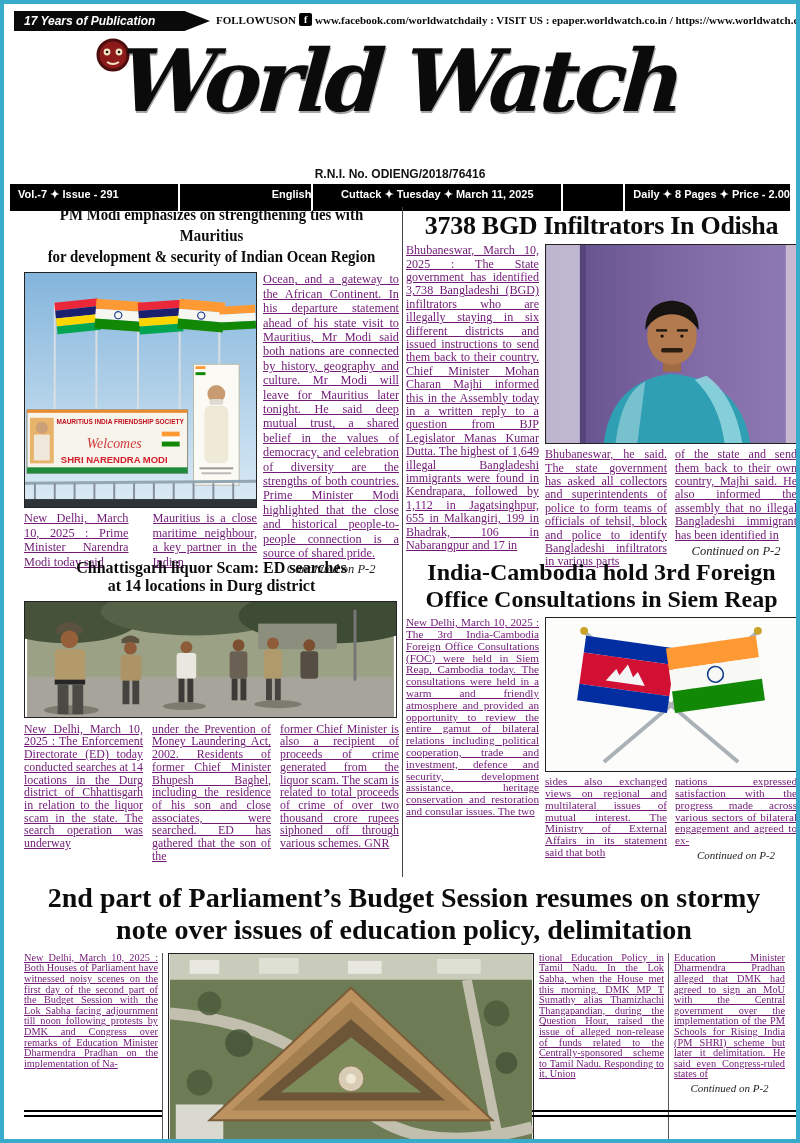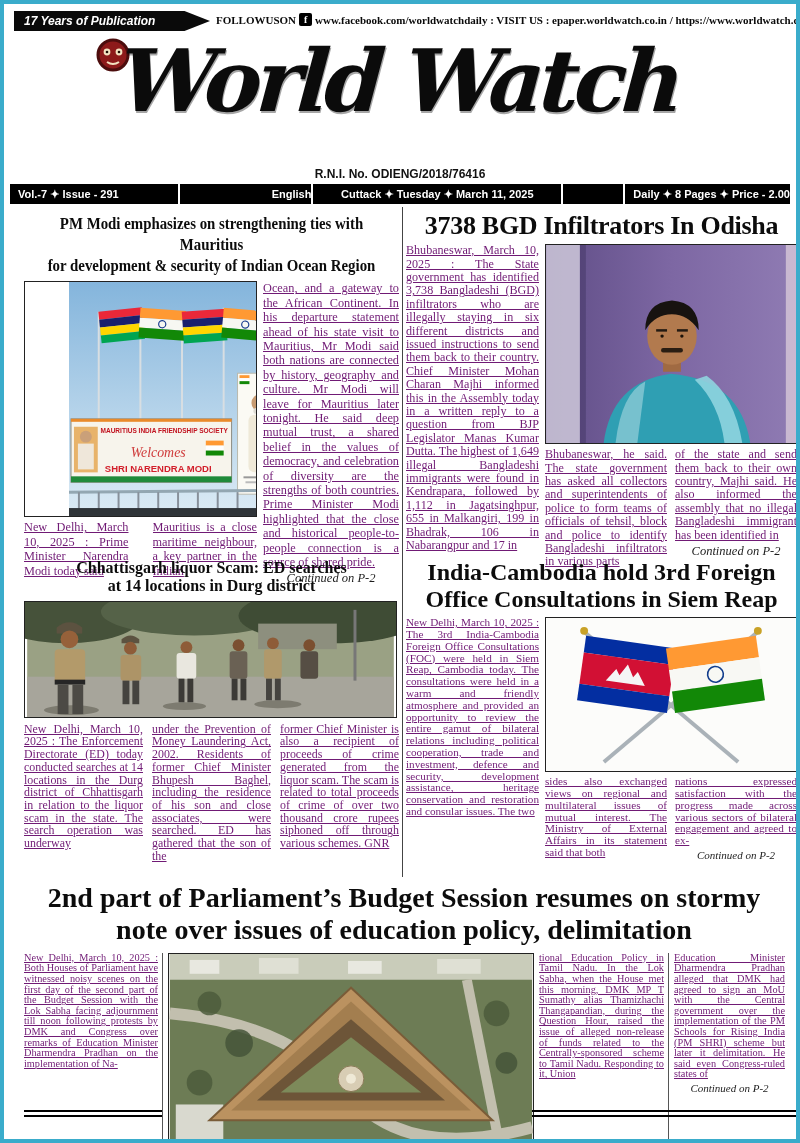--- a/index.html
+++ b/index.html
@@ -12,21 +12,21 @@
   .follow-line{position:absolute;left:212px;top:9px;display:flex;align-items:center;gap:3px;
     font:bold 11px "Liberation Serif",serif;color:#0a0a0a;white-space:nowrap;}
   .fb-icon{display:inline-flex;align-items:center;justify-content:center;width:13px;height:13px;background:#000;color:#fff;border-radius:2px;font:bold 10px "Liberation Serif",serif;}
   
   .emblem{position:absolute;left:92px;top:34px;width:34px;height:34px;}
   .logo{position:absolute;left:0;right:0;top:26px;text-align:center;
     font:italic 900 86px/1.18 "DejaVu Serif",serif;letter-spacing:-5px;color:#0b0b0b;
     transform:skewX(-4deg);text-shadow:1px 2px 0 rgba(0,0,0,.35);}
   .rni{position:absolute;left:0;right:0;top:163px;text-align:center;font:bold 12px "Liberation Sans",sans-serif;color:#111;}
   
-  .infobar{position:absolute;left:6px;right:6px;top:180px;height:20px;background:#000;color:#fff;
+  .infobar{position:absolute;left:6px;right:6px;top:180px;height:27px;background:#000;color:#fff;
     display:flex;align-items:stretch;font:bold 11px/20px "Liberation Sans",sans-serif;}
   .seg{white-space:nowrap;}
   .seg-vol{flex:0 0 160px;padding-left:8px;}
   .seg-lang{flex:1;text-align:right;padding-right:0;}
   .seg-date{flex:0 0 248px;text-align:center;}
   .seg-spacer{flex:0 0 60px;}
   .seg-daily{flex:1;padding-left:8px;}
   .vdiv{width:2px;background:#fff;}
   
   .article{position:absolute;}
@@ -40,21 +40,21 @@
   .h-a5{font-size:28px;line-height:1.14;}
   .bcol{text-align:justify;color:#701a75;overflow:hidden;text-decoration:underline;}
   .f-a1{font-size:12.3px;line-height:14.4px;}
   .f-a2{font-size:12.1px;line-height:13.4px;}
   .f-a3{font-size:11.9px;line-height:12.7px;}
   .f-a4{font-size:11.2px;line-height:11.8px;}
   .f-a5{font-size:10.3px;line-height:10.6px;}
   .cont{font-style:italic;font-size:12.5px;text-align:center;margin-top:2px;}
   .a5 .cont,.f-a4 + .cont{font-size:11px;}
   .photo{border:1px solid #222;box-sizing:border-box;overflow:hidden;background:#fff;flex:0 0 auto;}
-  .a1{left:20px;top:210px;width:375px;}
+  .a1{left:20px;top:201px;width:375px;}
   .a1-body{display:flex;gap:6px;margin-top:5px;}
   .a1-left{width:233px;flex:0 0 233px;}
   .a1-minirow{display:flex;gap:24px;margin-top:3px;}
   .mini{flex:1;}
   .a1-right{flex:1;}
   .a2{left:402px;top:207px;width:391px;}
   .ab-body{display:flex;gap:6px;margin-top:4px;}
   .ab-col1{flex:0 0 133px;}
   .ab-right{flex:0 0 252px;}
   .ab-minirow{display:flex;gap:8px;margin-top:4px;}
@@ -115,21 +115,21 @@
     <span class="seg seg-daily">Daily ✦ 8 Pages ✦ Price - 2.00</span>
   </div>
 
   <div class="article a1">
     <div class="head h-a1">
       <span class="condense">PM Modi emphasizes on strengthening ties with Mauritius</span>
       <span class="condense">for development &amp; security of Indian Ocean Region</span>
     </div>
     <div class="a1-body">
       <div class="a1-left">
-        <div class="photo" style="width:233px;height:236px;padding-left:44px;">
+        <div class="photo" style="width:233px;height:236px;">
           <svg viewBox="0 0 233 236" width="231" height="234">
             <defs>
               <linearGradient id="sky" x1="0" y1="0" x2="0" y2="1">
                 <stop offset="0" stop-color="#84b5dc"></stop>
                   <stop offset="1" stop-color="#dcebf5"></stop>
               </linearGradient>
             </defs>
             <rect width="233" height="236" fill="url(#sky)"></rect>
             <g stroke="#d8dee2" stroke-width="2">
               <line x1="30" y1="30" x2="30" y2="150"></line>

